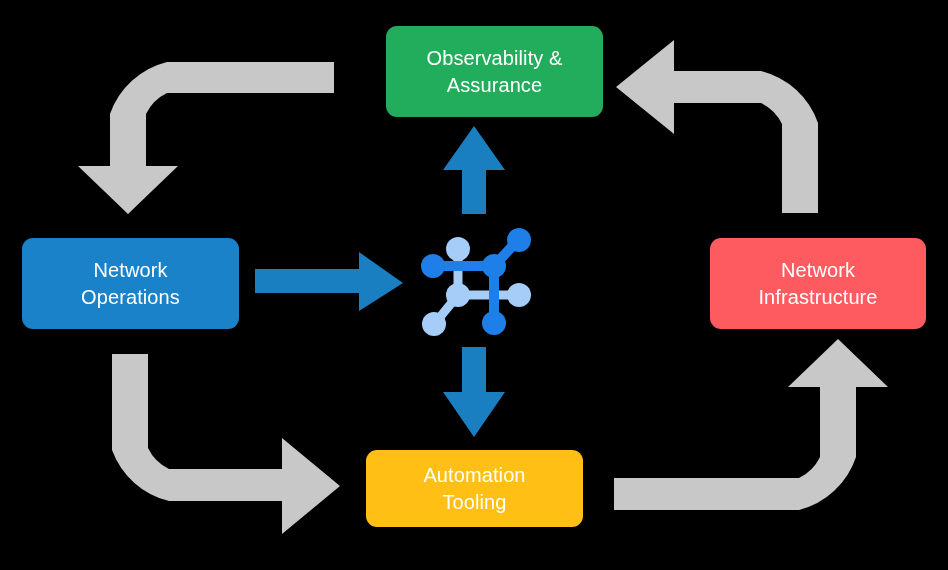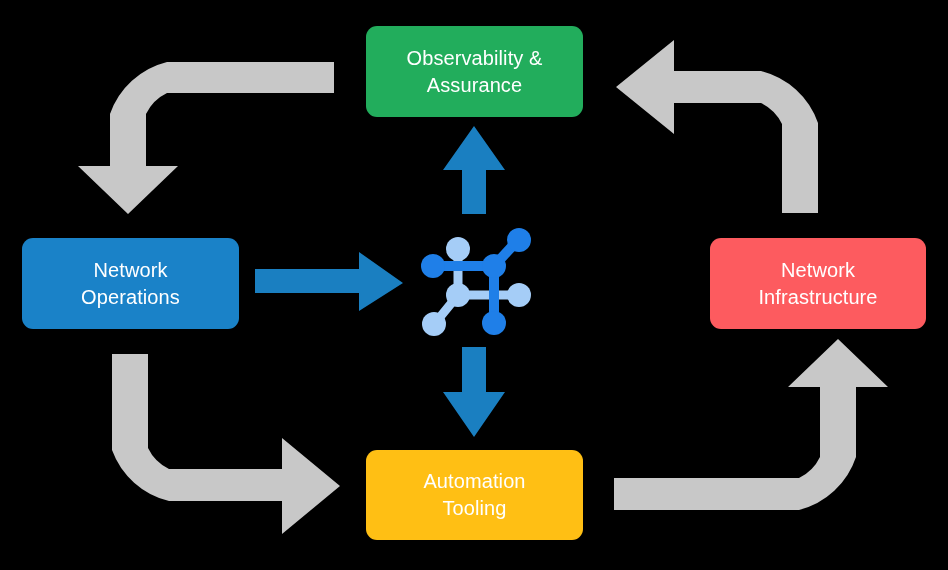--- a/index.html
+++ b/index.html
@@ -34,30 +34,30 @@
     color: #ffffff;
     font-size: 20px;
     line-height: 1.33;
     font-weight: 400;
     letter-spacing: 0.1px;
     box-sizing: border-box;
     padding: 4px 8px;
     z-index: 3;
   }
   #node-observability {
-    left: 366px;  top: 26px;  width: 217px; height: 91px;
+    left: 386px;  top: 26px;  width: 217px; height: 91px;
   }
   #node-network-operations {
     left: 22px;   top: 238px; width: 217px; height: 91px;
   }
   #node-network-infrastructure {
     left: 710px;  top: 238px; width: 216px; height: 91px;
   }
   #node-automation-tooling {
-    left: 366px;  top: 450px; width: 217px; height: 90px;
+    left: 366px;  top: 450px; width: 217px; height: 77px;
   }
   .node-label {
     display: block;
     white-space: pre-line;
   }
 </style>
 </head>
 <body>
 
 <div id="diagram-root" style="background-color: rgb(0, 0, 0);">

